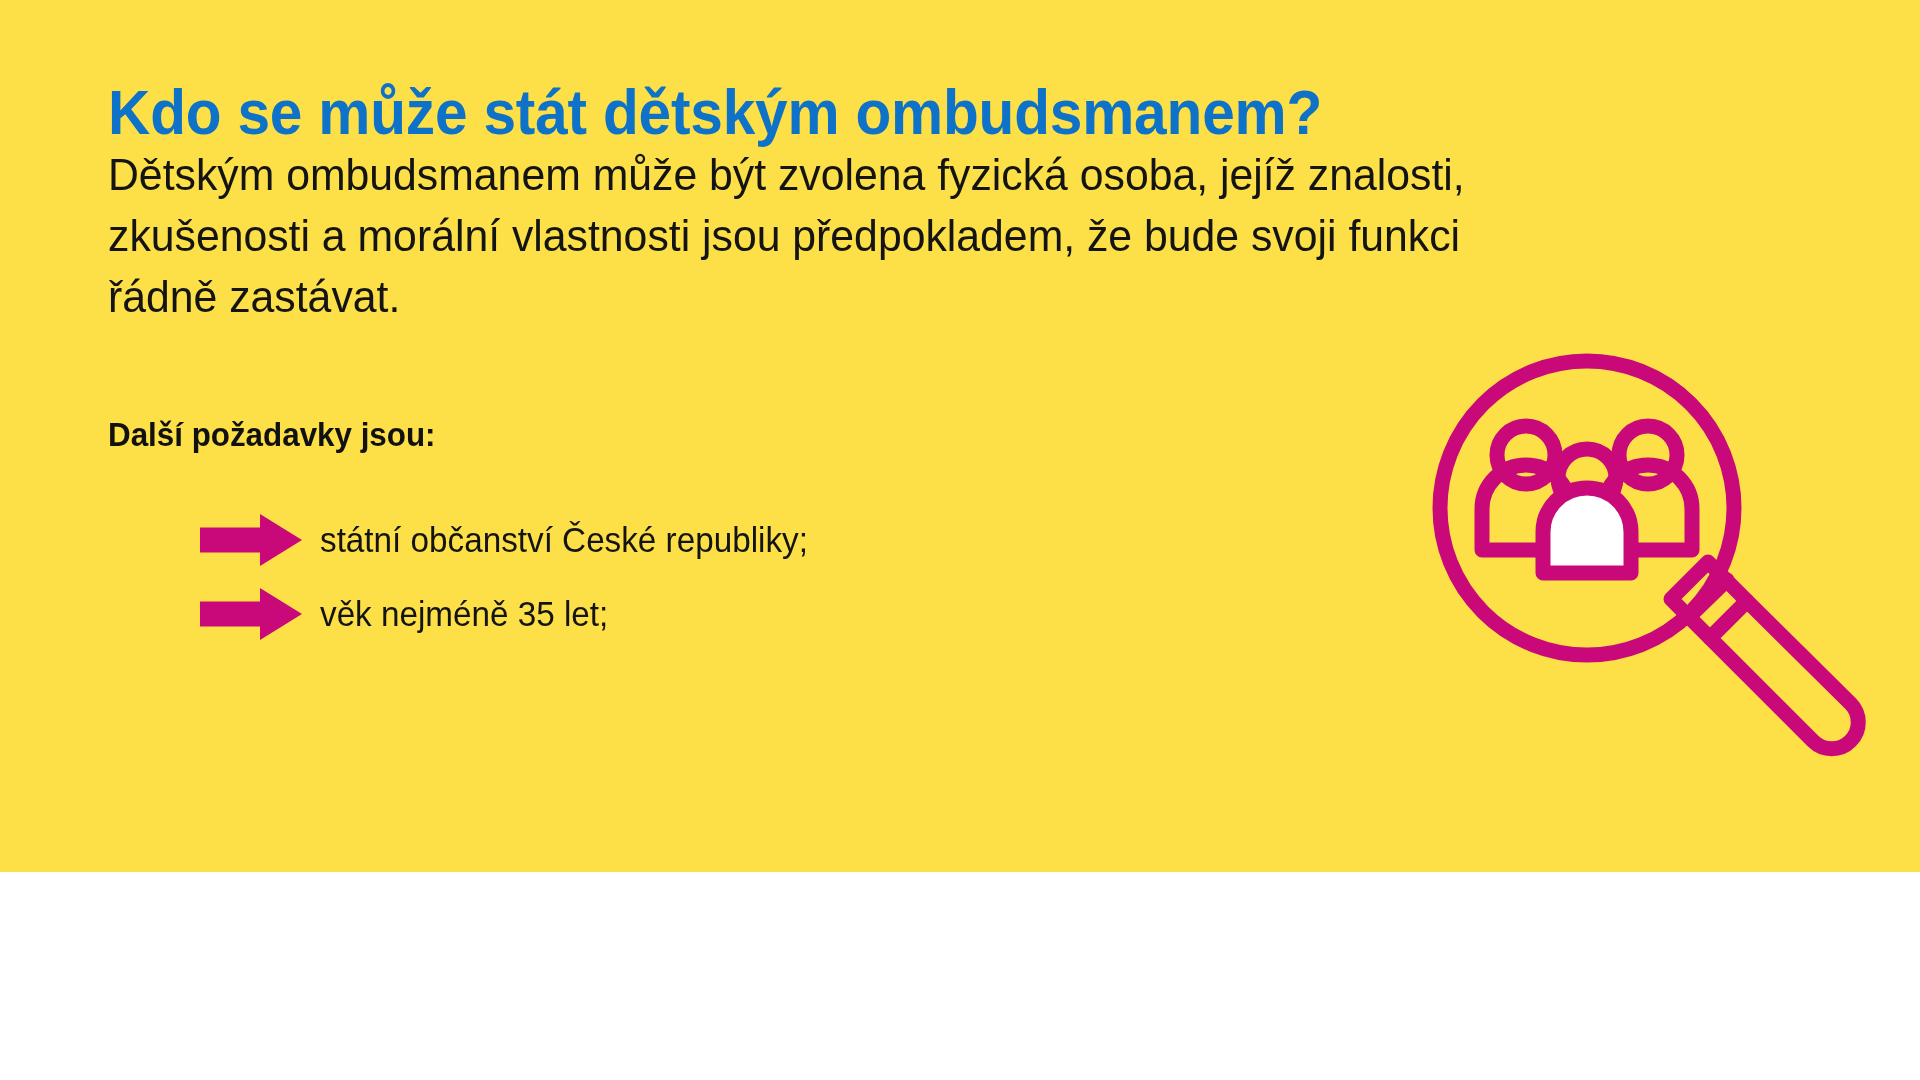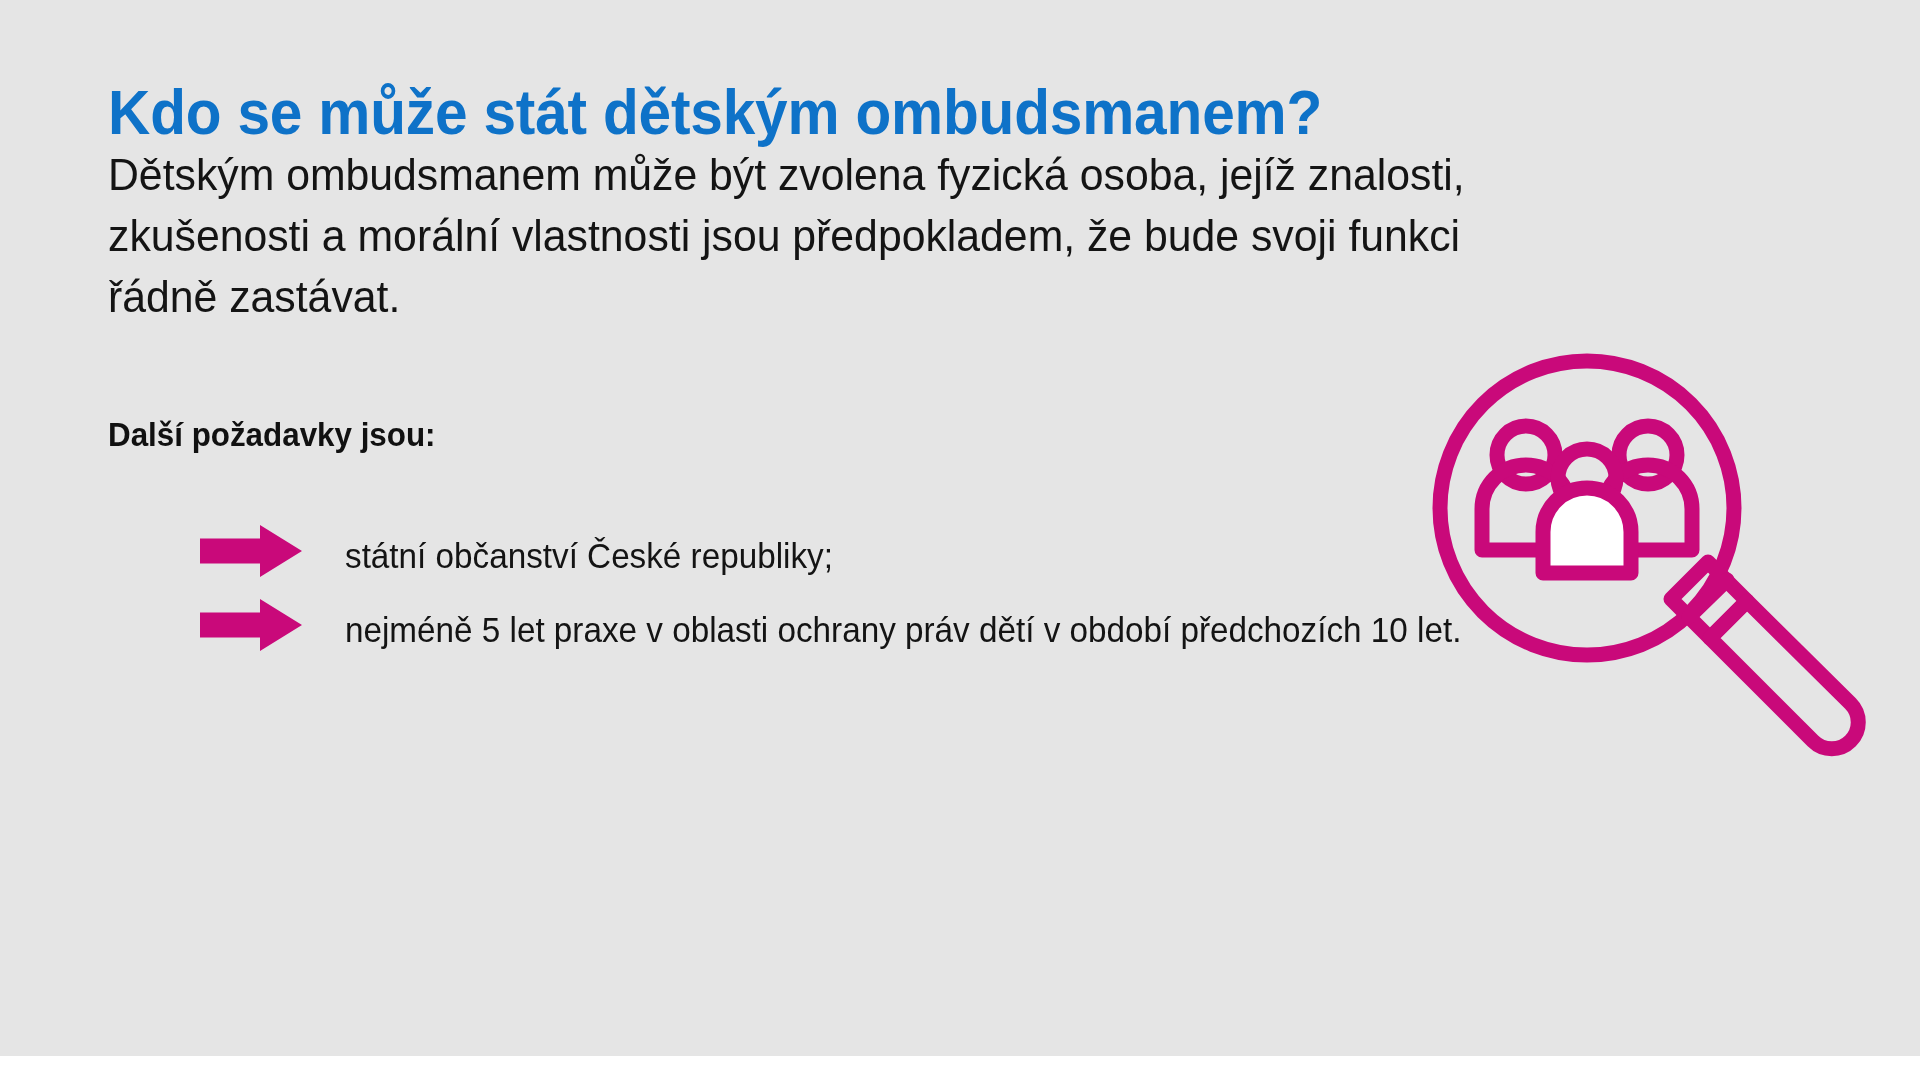--- a/index.html
+++ b/index.html
@@ -13,22 +13,22 @@
     height: 1080px;
     overflow: hidden;
     font-family: "Liberation Sans", "DejaVu Sans", sans-serif;
     color: #1a1a1a;
     -webkit-font-smoothing: antialiased;
   }
 
   .slide {
     position: relative;
     width: 1920px;
-    height: 1056px;
-    background: #e5e5e5;
+    height: 872px;
+    background: #fde047;
     box-sizing: border-box;
   }
 
   
   .title {
     position: absolute;
     left: 108px;
     top: 34px;
     width: 1500px;
     font-family: "Liberation Sans Narrow", "Liberation Sans", "DejaVu Sans Condensed", sans-serif;
@@ -76,23 +76,22 @@
   
   .req-list {
     position: absolute;
     left: 200px;
     top: 503px;
     width: 1640px;
   }
   .req-item {
     position: relative;
     display: flex;
-    align-items: flex-end;
+    align-items: center;
     height: 74px;
-    gap: 25px;
   }
   .arrow-icon {
     flex: 0 0 auto;
     width: 102px;
     height: 52px;
     margin-right: 18px;
     display: block;
   }
   .req-text {
     font-family: "Liberation Sans Narrow", "Liberation Sans", "DejaVu Sans Condensed", sans-serif;
@@ -134,28 +133,28 @@
 
     <div class="req-item">
       <svg class="arrow-icon" viewBox="0 0 102 52" aria-hidden="true">
         <path d="M0 13.5 h60 V0 L102 26 L60 52 V38.5 H0 Z" fill="#c9097a"></path>
       </svg>
       <span class="req-text">státní občanství České republiky;</span>
     </div>
 
 
 
-
-
     <div class="req-item">
       <svg class="arrow-icon" viewBox="0 0 102 52" aria-hidden="true">
         <path d="M0 13.5 h60 V0 L102 26 L60 52 V38.5 H0 Z" fill="#c9097a"></path>
       </svg>
-      <span class="req-text">nejméně 5 let praxe v oblasti ochrany práv dětí v období předchozích 10 let.</span>
+      <span class="req-text">věk nejméně 35 let;</span>
     </div>
+
+
 
   </div>
 
   <div class="magnifier">
     <svg viewBox="0 0 470 455" aria-hidden="true">
       <g fill="none" stroke="#c9097a" stroke-width="15">
 
         <circle cx="167" cy="160" r="147"></circle>
 
         <g stroke-linejoin="round" stroke-linecap="round">

